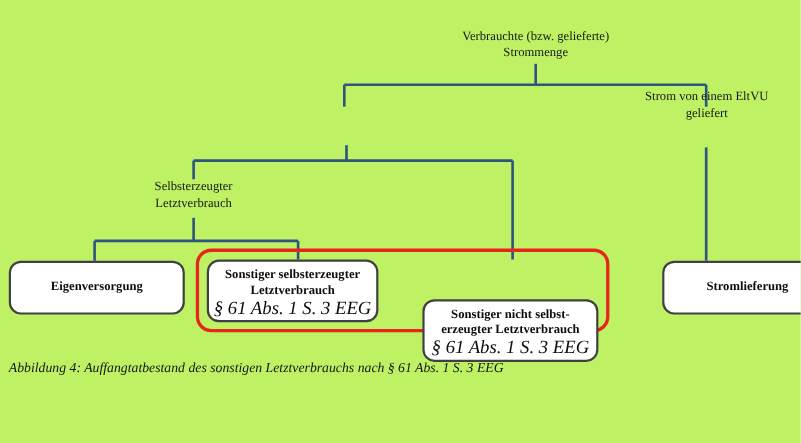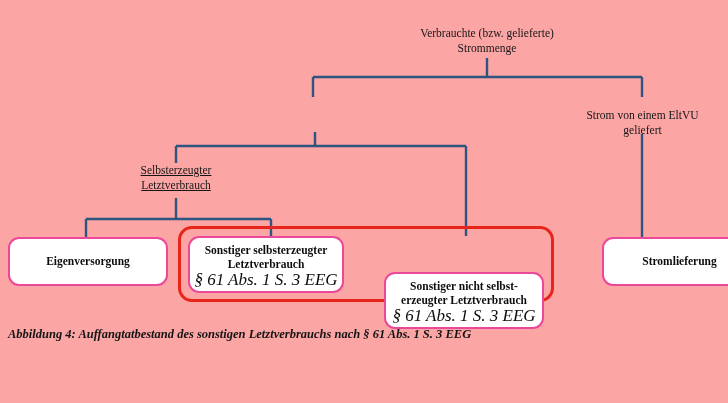--- a/index.html
+++ b/index.html
@@ -8,21 +8,21 @@
     background: #ffffff;
   }
   body {
     font-family: "Liberation Serif", "DejaVu Serif", serif;
     color: #1a1a1a;
   }
   #canvas {
     position: relative;
     width: 728px;
     height: 403px;
-    background: #fca5a5;
+    background: #bef264;
     overflow: hidden;
   }
   svg.connectors {
     position: absolute;
     left: 0;
     top: 0;
     width: 728px;
     height: 403px;
     pointer-events: none;
   }
@@ -31,21 +31,21 @@
     text-align: center;
     font-size: 11.5px;
     line-height: 15px;
     color: #161616;
     font-family: "Liberation Serif", "DejaVu Serif", serif;
     white-space: pre-line;
   }
   .box {
     position: absolute;
     box-sizing: border-box;
-    border: 2px solid #ec4899;
+    border: 2px solid #404040;
     border-radius: 11px;
     background: #ffffff;
     display: flex;
     flex-direction: column;
     align-items: center;
     justify-content: center;
     text-align: center;
   }
   .box .title {
     font-size: 11.5px;
@@ -70,21 +70,21 @@
     border-radius: 14px;
     background: transparent;
   }
   #caption {
     position: absolute;
     left: 8px;
     top: 327px;
     width: 712px;
     font-size: 12.5px;
     font-style: italic;
-    font-weight: bold;
+    font-weight: normal;
     color: #141414;
     font-family: "Liberation Serif", "DejaVu Serif", serif;
   }
 </style>
 </head>
 <body>
 
 <div id="canvas">
 
   <svg class="connectors" viewBox="0 0 728 403">
@@ -115,24 +115,24 @@
       <path d="M 271 219 L 271 236"></path>
 
       <path d="M 642 134 L 642 237"></path>
     </g>
   </svg>
 
   <div class="node-label" style="left:387px; top:26px; width:200px;">Verbrauchte (bzw. gelieferte)
 Strommenge</div>
 
 
-  <div class="node-label" style="left:560px; top:108px; width:165px;">Strom von einem EltVU
+  <div class="node-label" style="left:560px; top:81px; width:165px;">Strom von einem EltVU
 geliefert</div>
 
-  <div class="node-label" style="left:106px; top:163px; width:140px;text-decoration:underline;">Selbsterzeugter
+  <div class="node-label" style="left:106px; top:163px; width:140px;">Selbsterzeugter
 Letztverbrauch</div>
 
   <div id="highlight-frame" style="left:178px; top:226px; width:376px; height:76px;"></div>
 
   <div class="box" style="left:8px; top:237px; width:160px; height:49px;">
     <div class="title">Eigenversorgung</div>
   </div>
 
   <div class="box" style="left:188px; top:236px; width:156px; height:57px;">
     <div class="title">Sonstiger selbsterzeugter

